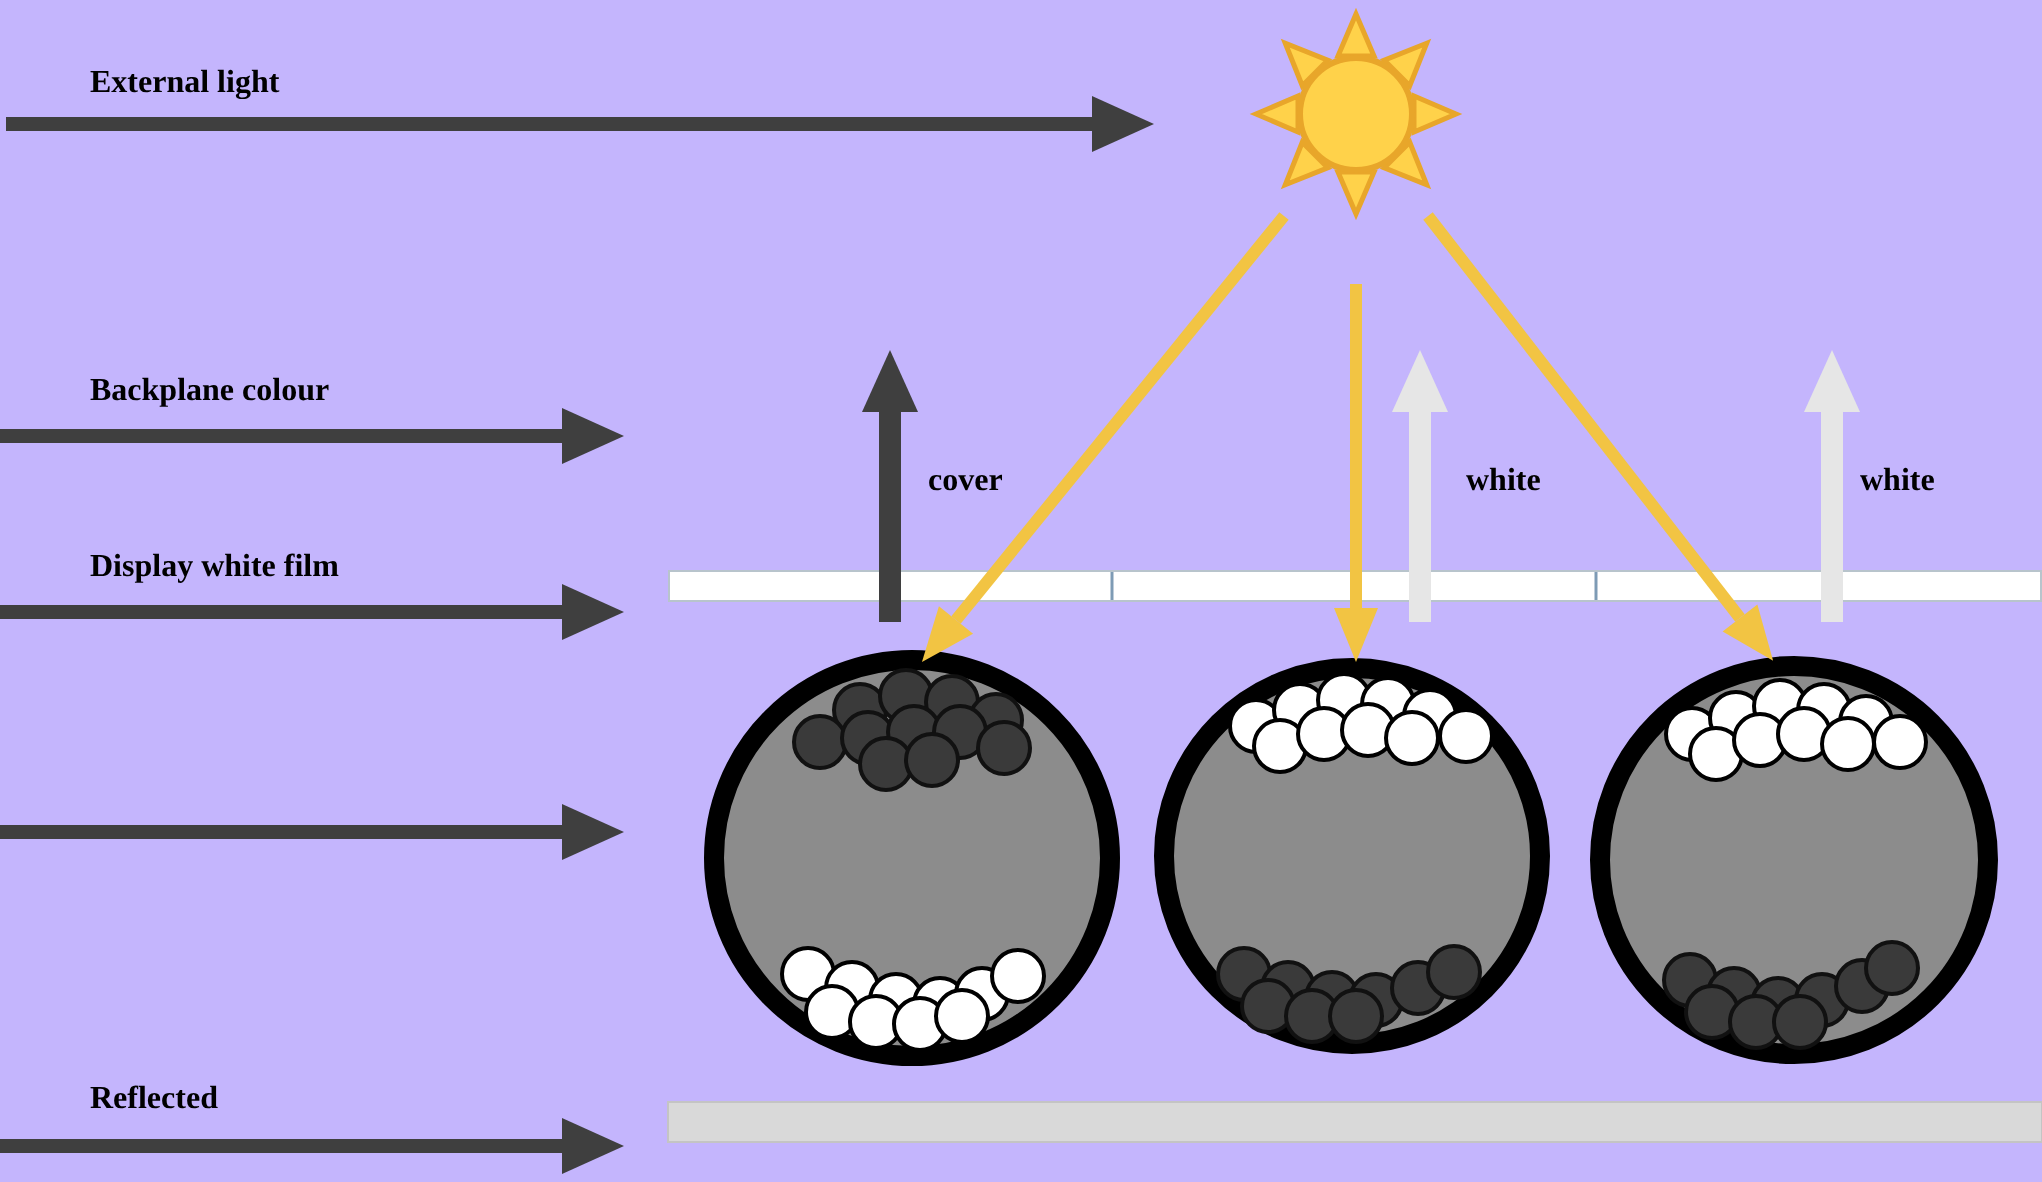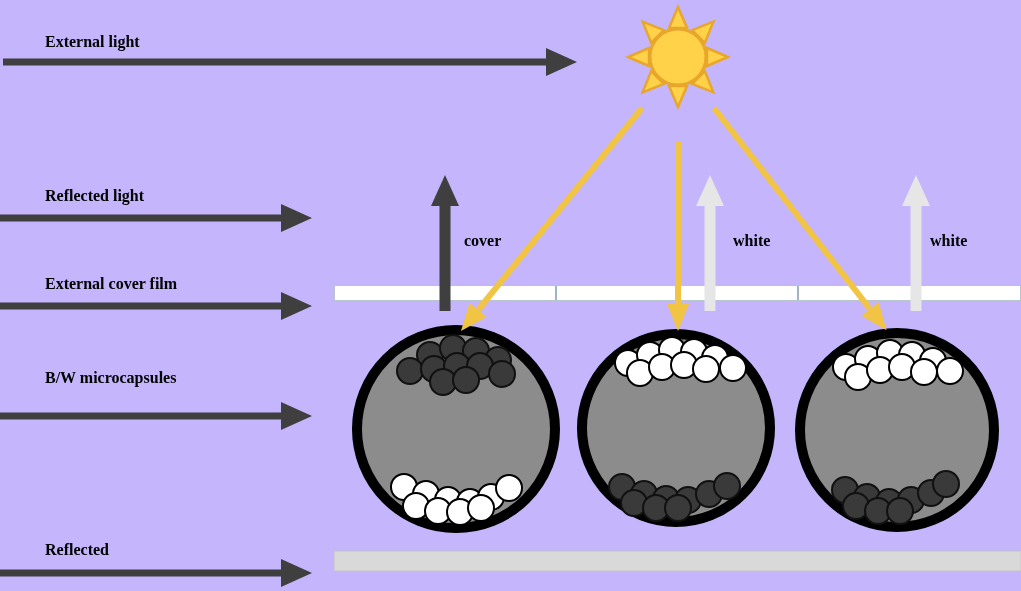--- a/index.html
+++ b/index.html
@@ -152,22 +152,21 @@
         <polygon points="0,-50 -9,-29 9,-29" transform="rotate(180)"></polygon>
         <polygon points="0,-50 -9,-29 9,-29" transform="rotate(225)"></polygon>
         <polygon points="0,-50 -9,-29 9,-29" transform="rotate(270)"></polygon>
         <polygon points="0,-50 -9,-29 9,-29" transform="rotate(315)"></polygon>
       </g>
       <circle r="28" stroke="#E8A62A" stroke-width="3" fill="#FFD24A"></circle>
     </g>
   </svg>
 
   <div class="lbl" style="left:45px; top:33px">External light</div>
-  <div class="lbl" style="left:45px; top:187px">Reflected light</div>
-  <div class="lbl" style="left:45px; top:275px">External cover film</div>
-  <div class="lbl" style="left:45px; top:369px">B/W microcapsules</div>
+  <div class="lbl" style="left:45px; top:187px">Backplane colour</div>
+  <div class="lbl" style="left:45px; top:275px">Display white film</div>
   <div class="lbl" style="left:45px; top:541px">Reflected</div>
 
   <div class="lbl" style="left:464px; top:232px">cover</div>
   <div class="lbl" style="left:733px; top:232px">white</div>
   <div class="lbl" style="left:930px; top:232px">white</div>
 
 </div>
 
 </body></html>

